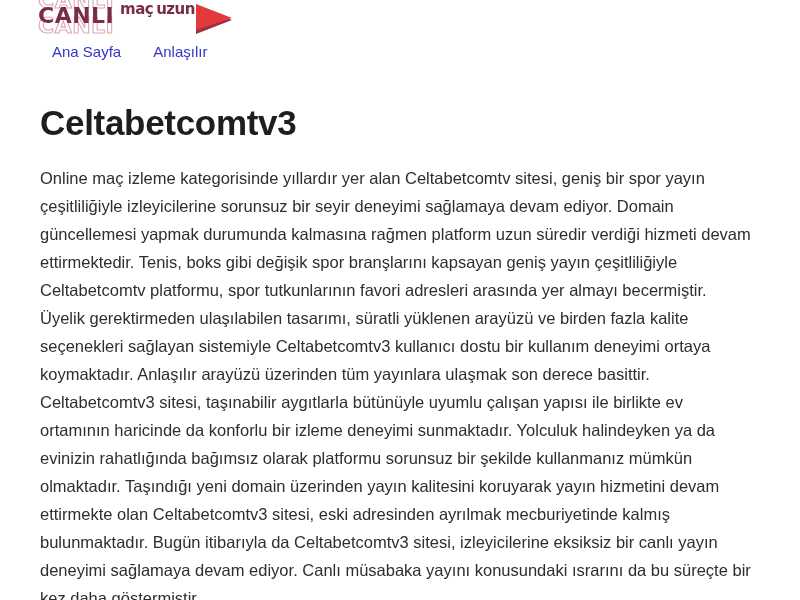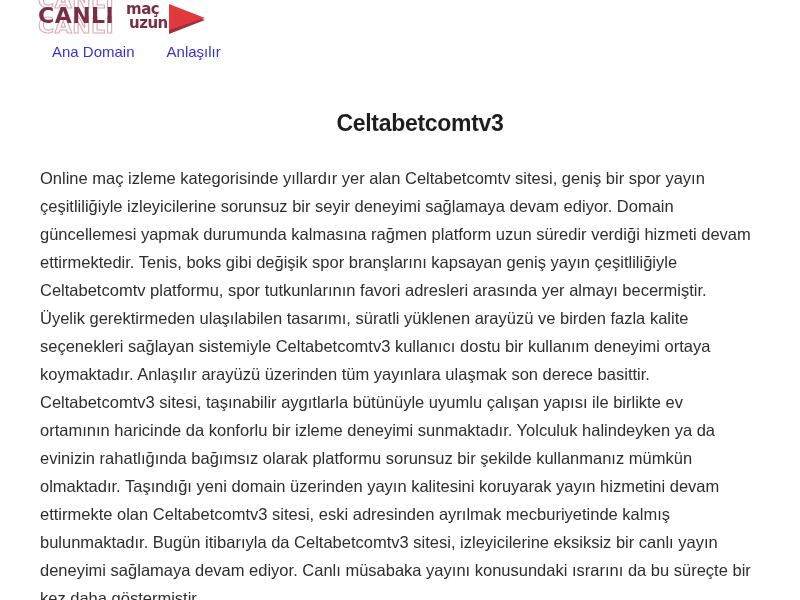--- a/index.html
+++ b/index.html
@@ -38,22 +38,22 @@
   .brand-solid { top: 5px; color: #7a2e44; z-index: 2; }
   .brand-ghost {
     color: #ffffff;
     -webkit-text-stroke: 1.1px #dcaab8;
     z-index: 1;
   }
   .brand-ghost-top { top: -10px; }
   .brand-ghost-bottom { top: 15px; }
   .tagline {
     display: flex;
-    flex-direction: column;
-    margin-left: 8px;
+    flex-direction: row;
+    margin-left: 2px;
     margin-top: 2px;
     flex: 0 0 auto;
   }
   .tagline-line {
     font-family: "DejaVu Sans", sans-serif;
     font-weight: 700;
     font-size: 15px;
     line-height: 14px;
     color: #7a2e44;
     letter-spacing: -0.5px;
@@ -68,26 +68,25 @@
   }
   .nav a {
     color: #3634cc;
     text-decoration: none;
     font-size: 15px;
     line-height: 18px;
   }
   
   .page-title {
     margin: 46px 0 0 40px;
-    font-size: 23px;
+    font-size: 35px;
     line-height: 32px;
     font-weight: 700;
     color: #1e1e1e;
     letter-spacing: -0.3px;
-    text-align: center;
   }
   .article-text {
     margin: 25px 44px 0 40px;
     width: 716px;
     font-size: 16.5px;
     line-height: 28px;
     color: #2e2e2e;
   }
 </style>
 </head>
@@ -106,21 +105,21 @@
     </div>
     <span class="play-icon">
       <svg width="38" height="32" viewBox="0 0 38 32">
         <polygon points="0,5 36,17 0,31" fill="#9d2f3e"></polygon>
         <polygon points="0,1 36,15 0,27" fill="#e2393e"></polygon>
       </svg>
     </span>
   </div>
 
   <nav class="nav">
-    <a href="#">Ana Domain</a>
+    <a href="#">Ana Sayfa</a>
     <a href="#">Anlaşılır</a>
   </nav>
 </div>
 
 <main>
   <h1 class="page-title">Celtabetcomtv3</h1>
   <p class="article-text">Online maç izleme kategorisinde yıllardır yer alan Celtabetcomtv sitesi, geniş bir spor yayın çeşitliliğiyle izleyicilerine sorunsuz bir seyir deneyimi sağlamaya devam ediyor. Domain güncellemesi yapmak durumunda kalmasına rağmen platform uzun süredir verdiği hizmeti devam ettirmektedir. Tenis, boks gibi değişik spor branşlarını kapsayan geniş yayın çeşitliliğiyle Celtabetcomtv platformu, spor tutkunlarının favori adresleri arasında yer almayı becermiştir. Üyelik gerektirmeden ulaşılabilen tasarımı, süratli yüklenen arayüzü ve birden fazla kalite seçenekleri sağlayan sistemiyle Celtabetcomtv3 kullanıcı dostu bir kullanım deneyimi ortaya koymaktadır. Anlaşılır arayüzü üzerinden tüm yayınlara ulaşmak son derece basittir. Celtabetcomtv3 sitesi, taşınabilir aygıtlarla bütünüyle uyumlu çalışan yapısı ile birlikte ev ortamının haricinde da konforlu bir izleme deneyimi sunmaktadır. Yolculuk halindeyken ya da evinizin rahatlığında bağımsız olarak platformu sorunsuz bir şekilde kullanmanız mümkün olmaktadır. Taşındığı yeni domain üzerinden yayın kalitesini koruyarak yayın hizmetini devam ettirmekte olan Celtabetcomtv3 sitesi, eski adresinden ayrılmak mecburiyetinde kalmış bulunmaktadır. Bugün itibarıyla da Celtabetcomtv3 sitesi, izleyicilerine eksiksiz bir canlı yayın deneyimi sağlamaya devam ediyor. Canlı müsabaka yayını konusundaki ısrarını da bu süreçte bir kez daha göstermiştir.</p>
 </main>
 
 </body></html>

